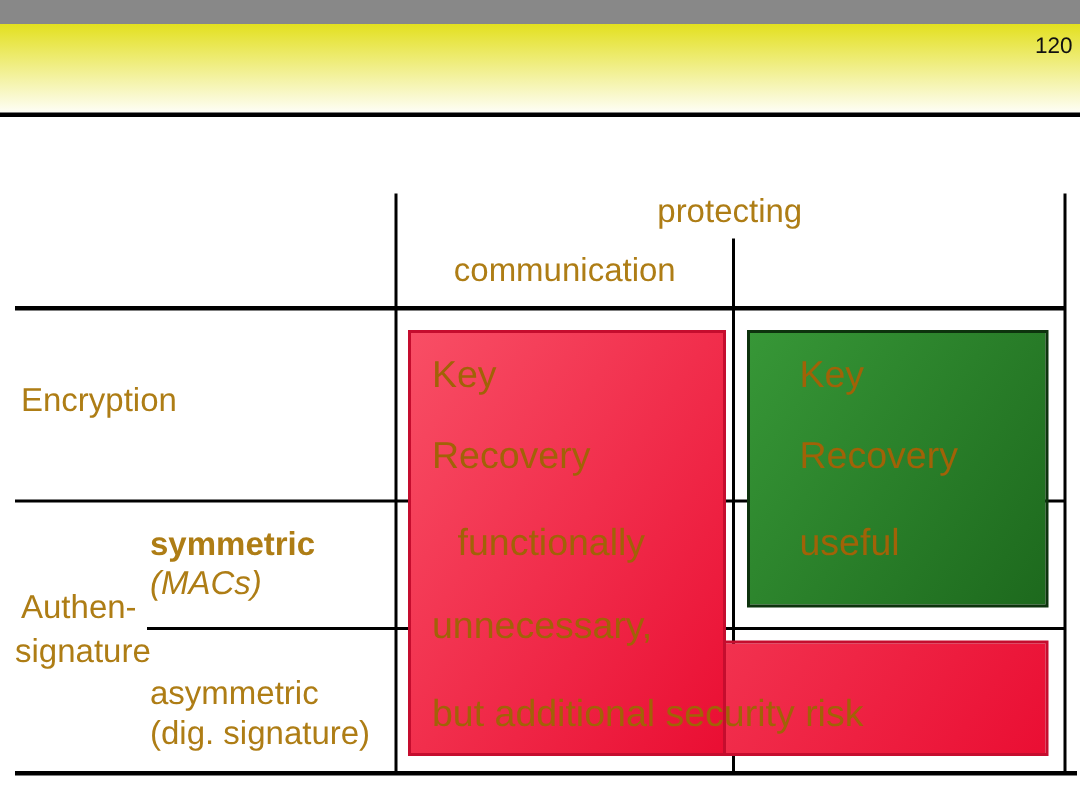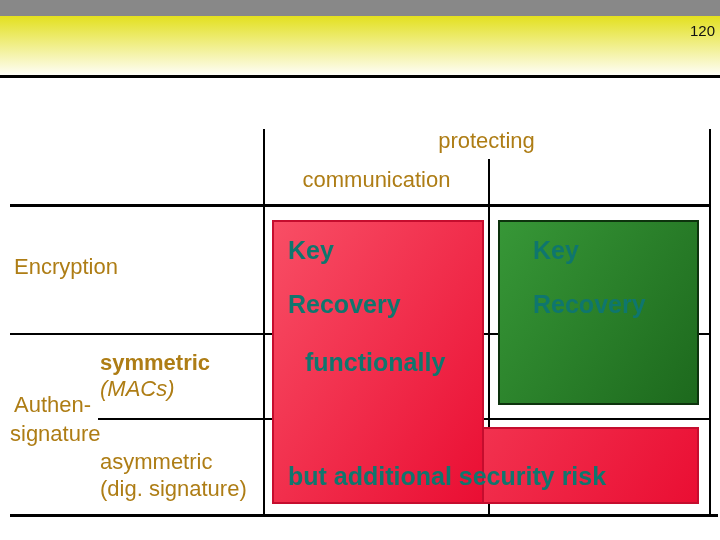--- a/index.html
+++ b/index.html
@@ -46,21 +46,21 @@
     background:linear-gradient(125deg, var(--red-light), var(--red-dark));
     border:2px solid var(--red-border);
   }
   .cell.green-main{
     left:498px;top:204px;width:201px;height:185px;
     background:linear-gradient(125deg, var(--green-light), var(--green-dark));
     border:2px solid var(--green-border);
   }
   .cell-text{
     position:absolute;
-    color:#0f766e;font-weight:bold;font-size:25px;
+    color:#a16207;font-weight:normal;font-size:25px;
     white-space:nowrap;line-height:28px;
   }
   
   .gold{
     position:absolute;
     color:var(--gold);font-size:22px;line-height:24px;white-space:nowrap;
   }
   .gold.center{text-align:center;}
 </style>
 </head>
@@ -93,18 +93,20 @@
 
   <div class="cell red-wide"></div>
 
   <div class="cell red-main"></div>
 
   <div class="cell green-main"></div>
 
   <div class="cell-text" style="left:288px;top:220px;">Key</div>
   <div class="cell-text" style="left:288px;top:274px;">Recovery</div>
   <div class="cell-text" style="left:305px;top:332px;">functionally</div>
+  <div class="cell-text" style="left:288px;top:387px;">unnecessary,</div>
   <div class="cell-text" style="left:288px;top:446px;">but additional security risk</div>
 
   <div class="cell-text" style="left:533px;top:220px;">Key</div>
   <div class="cell-text" style="left:533px;top:274px;">Recovery</div>
+  <div class="cell-text" style="left:533px;top:332px;">useful</div>
 
 </div>
 
 </body></html>

